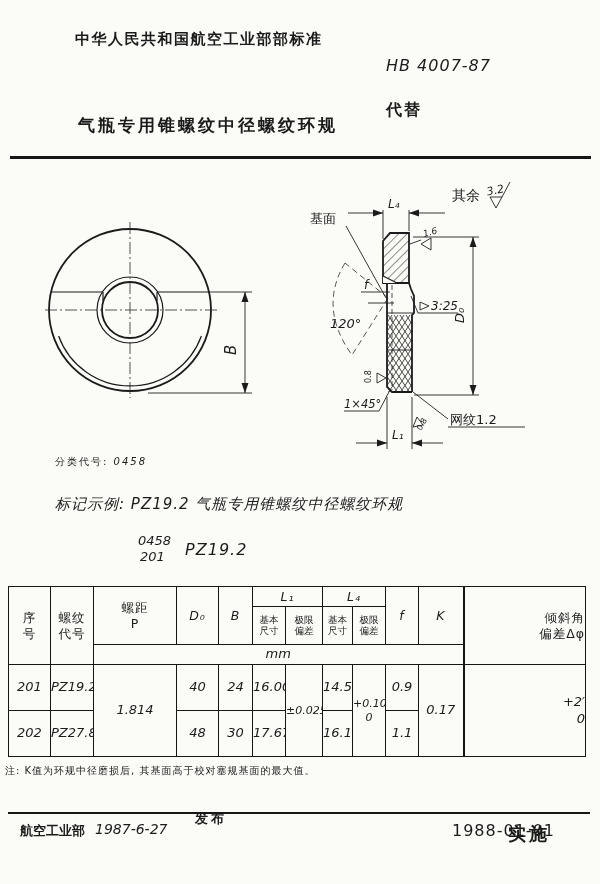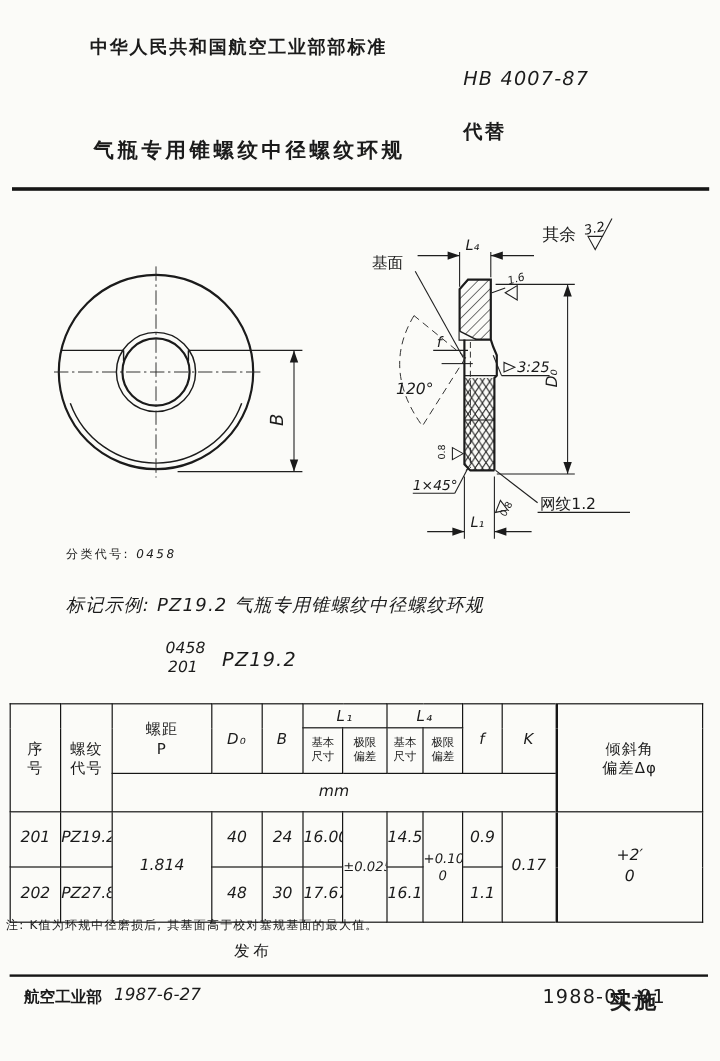--- a/index.html
+++ b/index.html
@@ -41,31 +41,31 @@
   table { position:absolute; left:8px; top:586px; border-collapse:collapse; table-layout:fixed; width:577px; }
   td {
     border:1.4px solid #161616;
     text-align:center; vertical-align:middle;
     font-size:13px; line-height:1.25; overflow:hidden;
   }
   td.hd { font-size:12.5px; letter-spacing:1px; }
   td.sub { font-size:9.5px; letter-spacing:0; line-height:1.15;margin-left:21px; }
   td.num { font-style:italic; font-size:13px; }
   td.small-num { font-style:italic; font-size:11px; }
-  td.thickL { border-left:2.2px solid #161616; }
+  td.thickL { border-left:2.2px solid #161616;text-align:right; }
   tr.rA td { height:20px; }
   tr.rB td { height:38px; }
-  tr.rC td { height:32px;margin-top:43px; }
+  tr.rC td { height:20px;margin-top:43px; }
   tr.body td { height:46px; }
 
   .note { left:5px; top:764px; font-size:10px; letter-spacing:1px; }
   .rule-bottom { left:8px; top:812px; width:582px; height:2px; background:#161616; }
   .foot-org  { left:10px; top:822px; font-size:13px; font-weight:bold;margin-left:10px; }
   .foot-issue-date { left:95px; top:821px; font-size:14px; font-style:italic;text-align:center; }
-  .foot-issue { left:195px; top:784px; font-size:13px; font-weight:normal; letter-spacing:3px; }
+  .foot-issue { left:195px; top:810px; font-size:13px; font-weight:bold; letter-spacing:3px; }
   .foot-impl-date { left:420px; top:821px; font-size:16px; letter-spacing:1px;margin-left:32px; }
   .foot-impl { left:508px; top:822px; font-size:18px; font-weight:bold; letter-spacing:3px; }
 </style>
 </head>
 <body>
 
 <div class="abs std-name">中华人民共和国航空工业部部标准</div>
 <div class="abs std-no">HB 4007-87</div>
 <div class="abs supersedes">代替</div>
 <div class="abs doc-title">气瓶专用锥螺纹中径螺纹环规</div>

